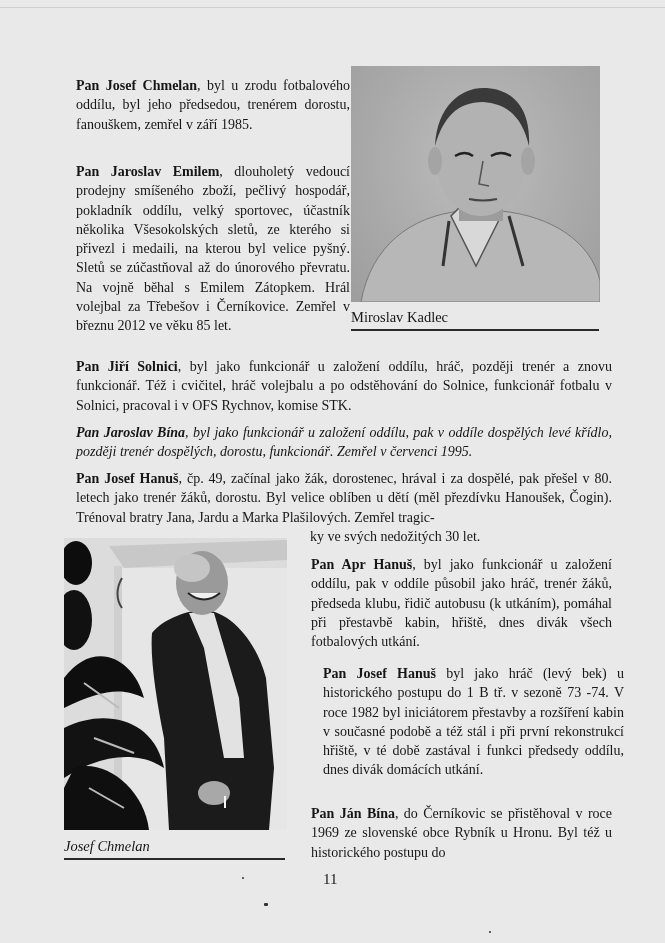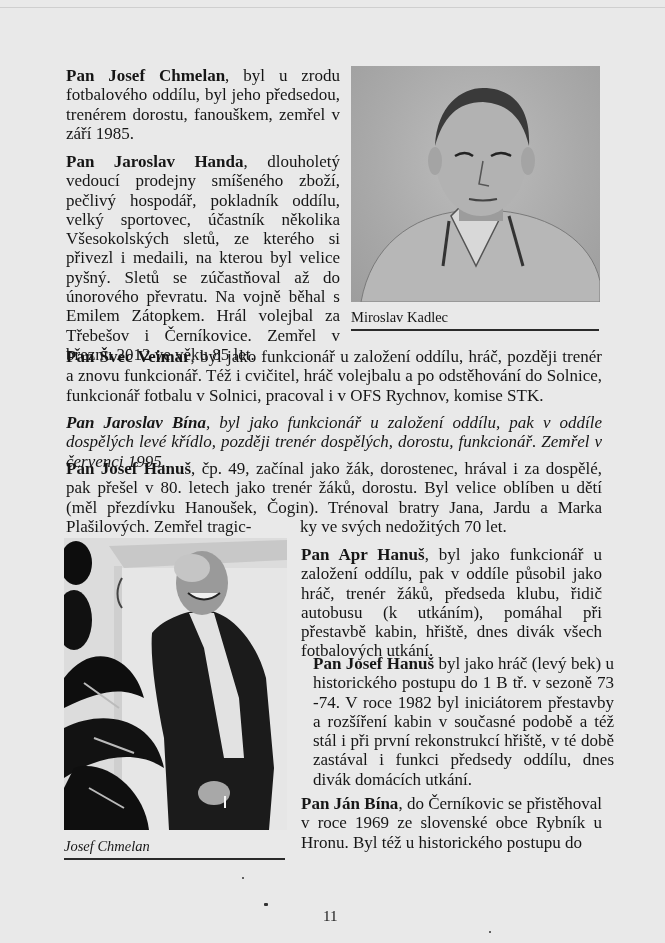--- a/index.html
+++ b/index.html
@@ -6,24 +6,24 @@
   body {
     width: 665px; height: 943px; overflow: hidden;
     background: #e9e9e9;
     font-family: "Liberation Serif", "DejaVu Serif", serif;
     color: #161616;
     position: relative;
   }
   .topline { position: absolute; left: 0; top: 7px; width: 665px; height: 1px; background: #cfcfcf; }
   .para {
     position: absolute;
-    font-size: 17px;
+    font-size: 14px;
     line-height: 19.3px;
     text-align: justify;
-    margin: 2px;
+    margin: 12px;
   }
   .para b { font-weight: bold; }
   .photo {
     position: absolute; overflow: hidden;
   }
   .caption {
     position: absolute; font-size: 14.5px; line-height: 18px;
   }
   .rule { position: absolute; height: 2px; background: #2a2a2a; }
   .pagenum { position: absolute; font-size: 15px; }
@@ -32,21 +32,21 @@
 </head>
 <body>
 
 <div class="topline"></div>
 
 <p class="para" style="left:64px; top:64px; width:274px;">
   <b>Pan Josef Chmelan</b><span>, byl u zrodu fotbalového oddílu, byl jeho předsedou, trenérem dorostu, fanouškem, zemřel v září 1985.</span>
 </p>
 
 <p class="para" style="left:64px; top:150px; width:274px;">
-  <b>Pan Jaroslav Handa</b><span>, dlouholetý vedoucí prodejny smíšeného zboží, pečlivý hospodář, pokladník oddílu, velký sportovec, účastník několika Všesokolských sletů, ze kterého si přivezl i medaili, na kterou byl velice pyšný. Sletů se zúčastňoval až do únorového převratu. Na vojně běhal s Emilem Zátopkem. Hrál volejbal za Třebešov i Černíkovice. Zemřel v březnu 2012 ve věku 85 let.</span>
+  <b>Pan Jaroslav Emilem</b><span>, dlouholetý vedoucí prodejny smíšeného zboží, pečlivý hospodář, pokladník oddílu, velký sportovec, účastník několika Všesokolských sletů, ze kterého si přivezl i medaili, na kterou byl velice pyšný. Sletů se zúčastňoval až do únorového převratu. Na vojně běhal s Emilem Zátopkem. Hrál volejbal za Třebešov i Černíkovice. Zemřel v březnu 2012 ve věku 85 let.</span>
 </p>
 
 <div class="photo" style="left:351px; top:66px; width:249px; height:236px; background: radial-gradient(ellipse at 50% 40%, #bdbdbd 0%, #a9a9a9 60%, #9d9d9d 100%);">
   <svg width="249" height="236" viewBox="0 0 249 236">
 
     <path d="M10 236 C 20 180, 60 150, 110 145 L 150 145 C 200 150, 240 175, 249 215 L 249 236 Z" fill="#b7b7b7"></path>
     <path d="M10 236 C 20 180, 60 150, 110 145 L 150 145 C 200 150, 240 175, 249 215 L 249 236 Z" fill="none" stroke="#7a7a7a" stroke-width="1"></path>
 
     <path d="M100 150 L 125 200 L 150 150 L 140 140 L 110 140 Z" fill="#d8d8d8" stroke="#555" stroke-width="1.5"></path>
     <path d="M98 155 L 92 200" stroke="#333" stroke-width="3"></path>
@@ -65,31 +65,31 @@
     <path d="M140 90 Q 150 84 160 90" stroke="#222" stroke-width="2.5" fill="none"></path>
 
     <path d="M132 95 L 128 118 L 138 120" stroke="#555" stroke-width="1.5" fill="none"></path>
     <path d="M118 133 Q 132 136 146 133" stroke="#444" stroke-width="2" fill="none"></path>
   </svg>
 </div>
 <div class="caption" style="left:351px; top:308px;">Miroslav Kadlec</div>
 <div class="rule" style="left:351px; top:329px; width:248px;"></div>
 
 <p class="para" style="left:64px; top:345px; width:536px;">
-  <b>Pan Švec Veimar</b><span>, byl jako funkcionář u založení oddílu, hráč, později trenér a znovu funkcionář. Též i cvičitel, hráč volejbalu a po odstěhování do Solnice, funkcionář fotbalu v Solnici, pracoval i v OFS Rychnov, komise STK.</span>
+  <b>Pan Jiří Solnici</b><span>, byl jako funkcionář u založení oddílu, hráč, později trenér a znovu funkcionář. Též i cvičitel, hráč volejbalu a po odstěhování do Solnice, funkcionář fotbalu v Solnici, pracoval i v OFS Rychnov, komise STK.</span>
 </p>
 
 <p class="para" style="left:64px; top:411px; width:536px;font-style:italic;">
   <b>Pan Jaroslav Bína</b><span>, byl jako funkcionář u založení oddílu, pak v oddíle dospělých levé křídlo, později trenér dospělých, dorostu, funkcionář. Zemřel v červenci 1995.</span>
 </p>
 
 <p class="para" style="left:64px; top:457px; width:536px;">
   <b>Pan Josef Hanuš</b><span>, čp. 49, začínal jako žák, dorostenec, hrával i za dospělé, pak přešel v 80. letech jako trenér žáků, dorostu. Byl velice oblíben u dětí (měl přezdívku Hanoušek, Čogin). Trénoval bratry Jana, Jardu a Marka Plašilových. Zemřel tragic-</span>
 </p>
-<div class="para" style="left:298px; top:515px; width:300px; text-align:left;">ky ve svých nedožitých 70 let.</div>
+<div class="para" style="left:298px; top:515px; width:300px; text-align:left;">ky ve svých nedožitých 30 let.</div>
 
 <div class="photo" style="left:64px; top:538px; width:223px; height:292px; background:#dcdcdc;">
   <svg width="223" height="292" viewBox="0 0 223 292">
 
     <path d="M45 8 L 223 2 L 223 22 L 60 30 Z" fill="#c8c8c8"></path>
     <rect x="50" y="28" width="8" height="264" fill="#cfcfcf"></rect>
     <rect x="58" y="30" width="165" height="262" fill="#e6e6e6"></rect>
 
     <path d="M58 40 C 52 50, 52 62, 58 70" stroke="#444" stroke-width="2" fill="none"></path>
 
@@ -120,17 +120,17 @@
 </p>
 
 <p class="para" style="left:311px; top:652px; width:301px;">
   <b>Pan Josef Hanuš</b><span> byl jako hráč (levý bek) u historického postupu do 1 B tř. v sezoně 73 -74. V roce 1982 byl iniciátorem přestavby a rozšíření kabin v současné podobě a též stál i při první rekonstrukcí hřiště, v té době zastával i funkci předsedy oddílu, dnes divák domácích utkání.</span>
 </p>
 
 <p class="para" style="left:299px; top:792px; width:301px;">
   <b>Pan Ján Bína</b><span>, do Černíkovic se přistěhoval v roce 1969 ze slovenské obce Rybník u Hronu. Byl též u historického postupu do</span>
 </p>
 
-<div class="pagenum" style="left:323px; top:908px;">11</div>
+<div class="pagenum" style="left:323px; top:871px;">11</div>
 
 <div class="speck" style="left:264px; top:903px; width:4px; height:3px;"></div>
 <div class="speck" style="left:242px; top:877px; width:2px; height:2px;"></div>
 <div class="speck" style="left:489px; top:931px; width:2px; height:2px;"></div>
 
 </body></html>

